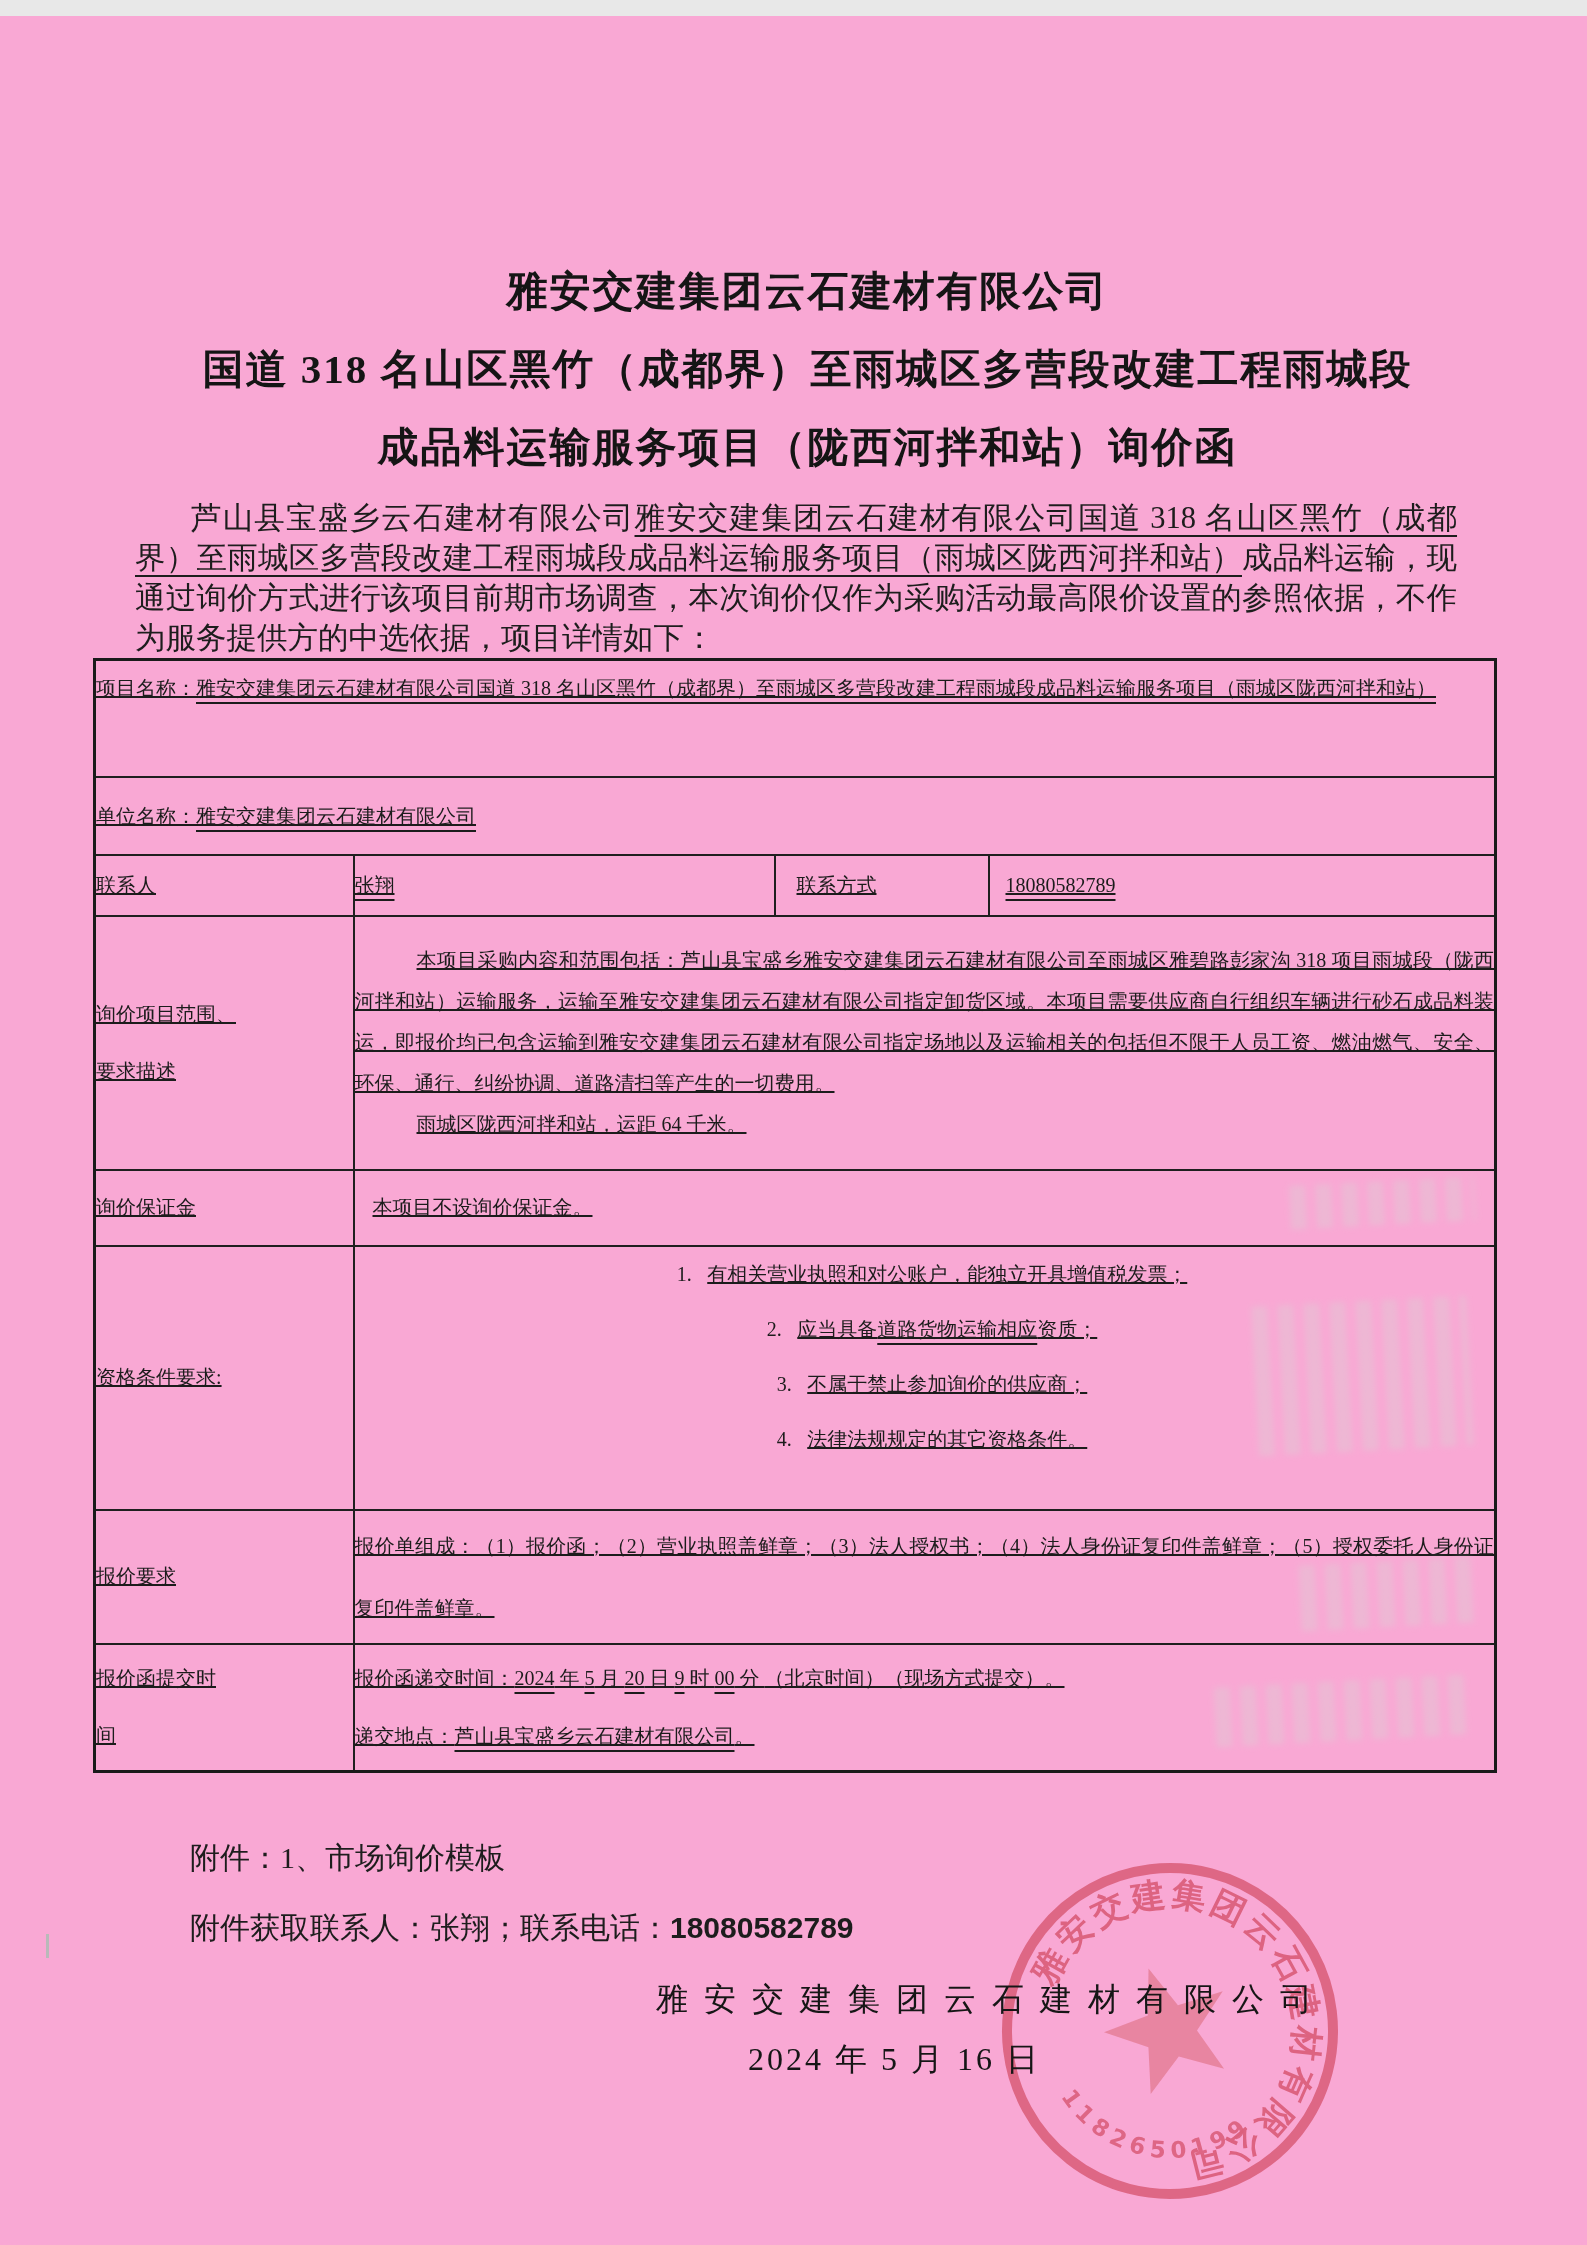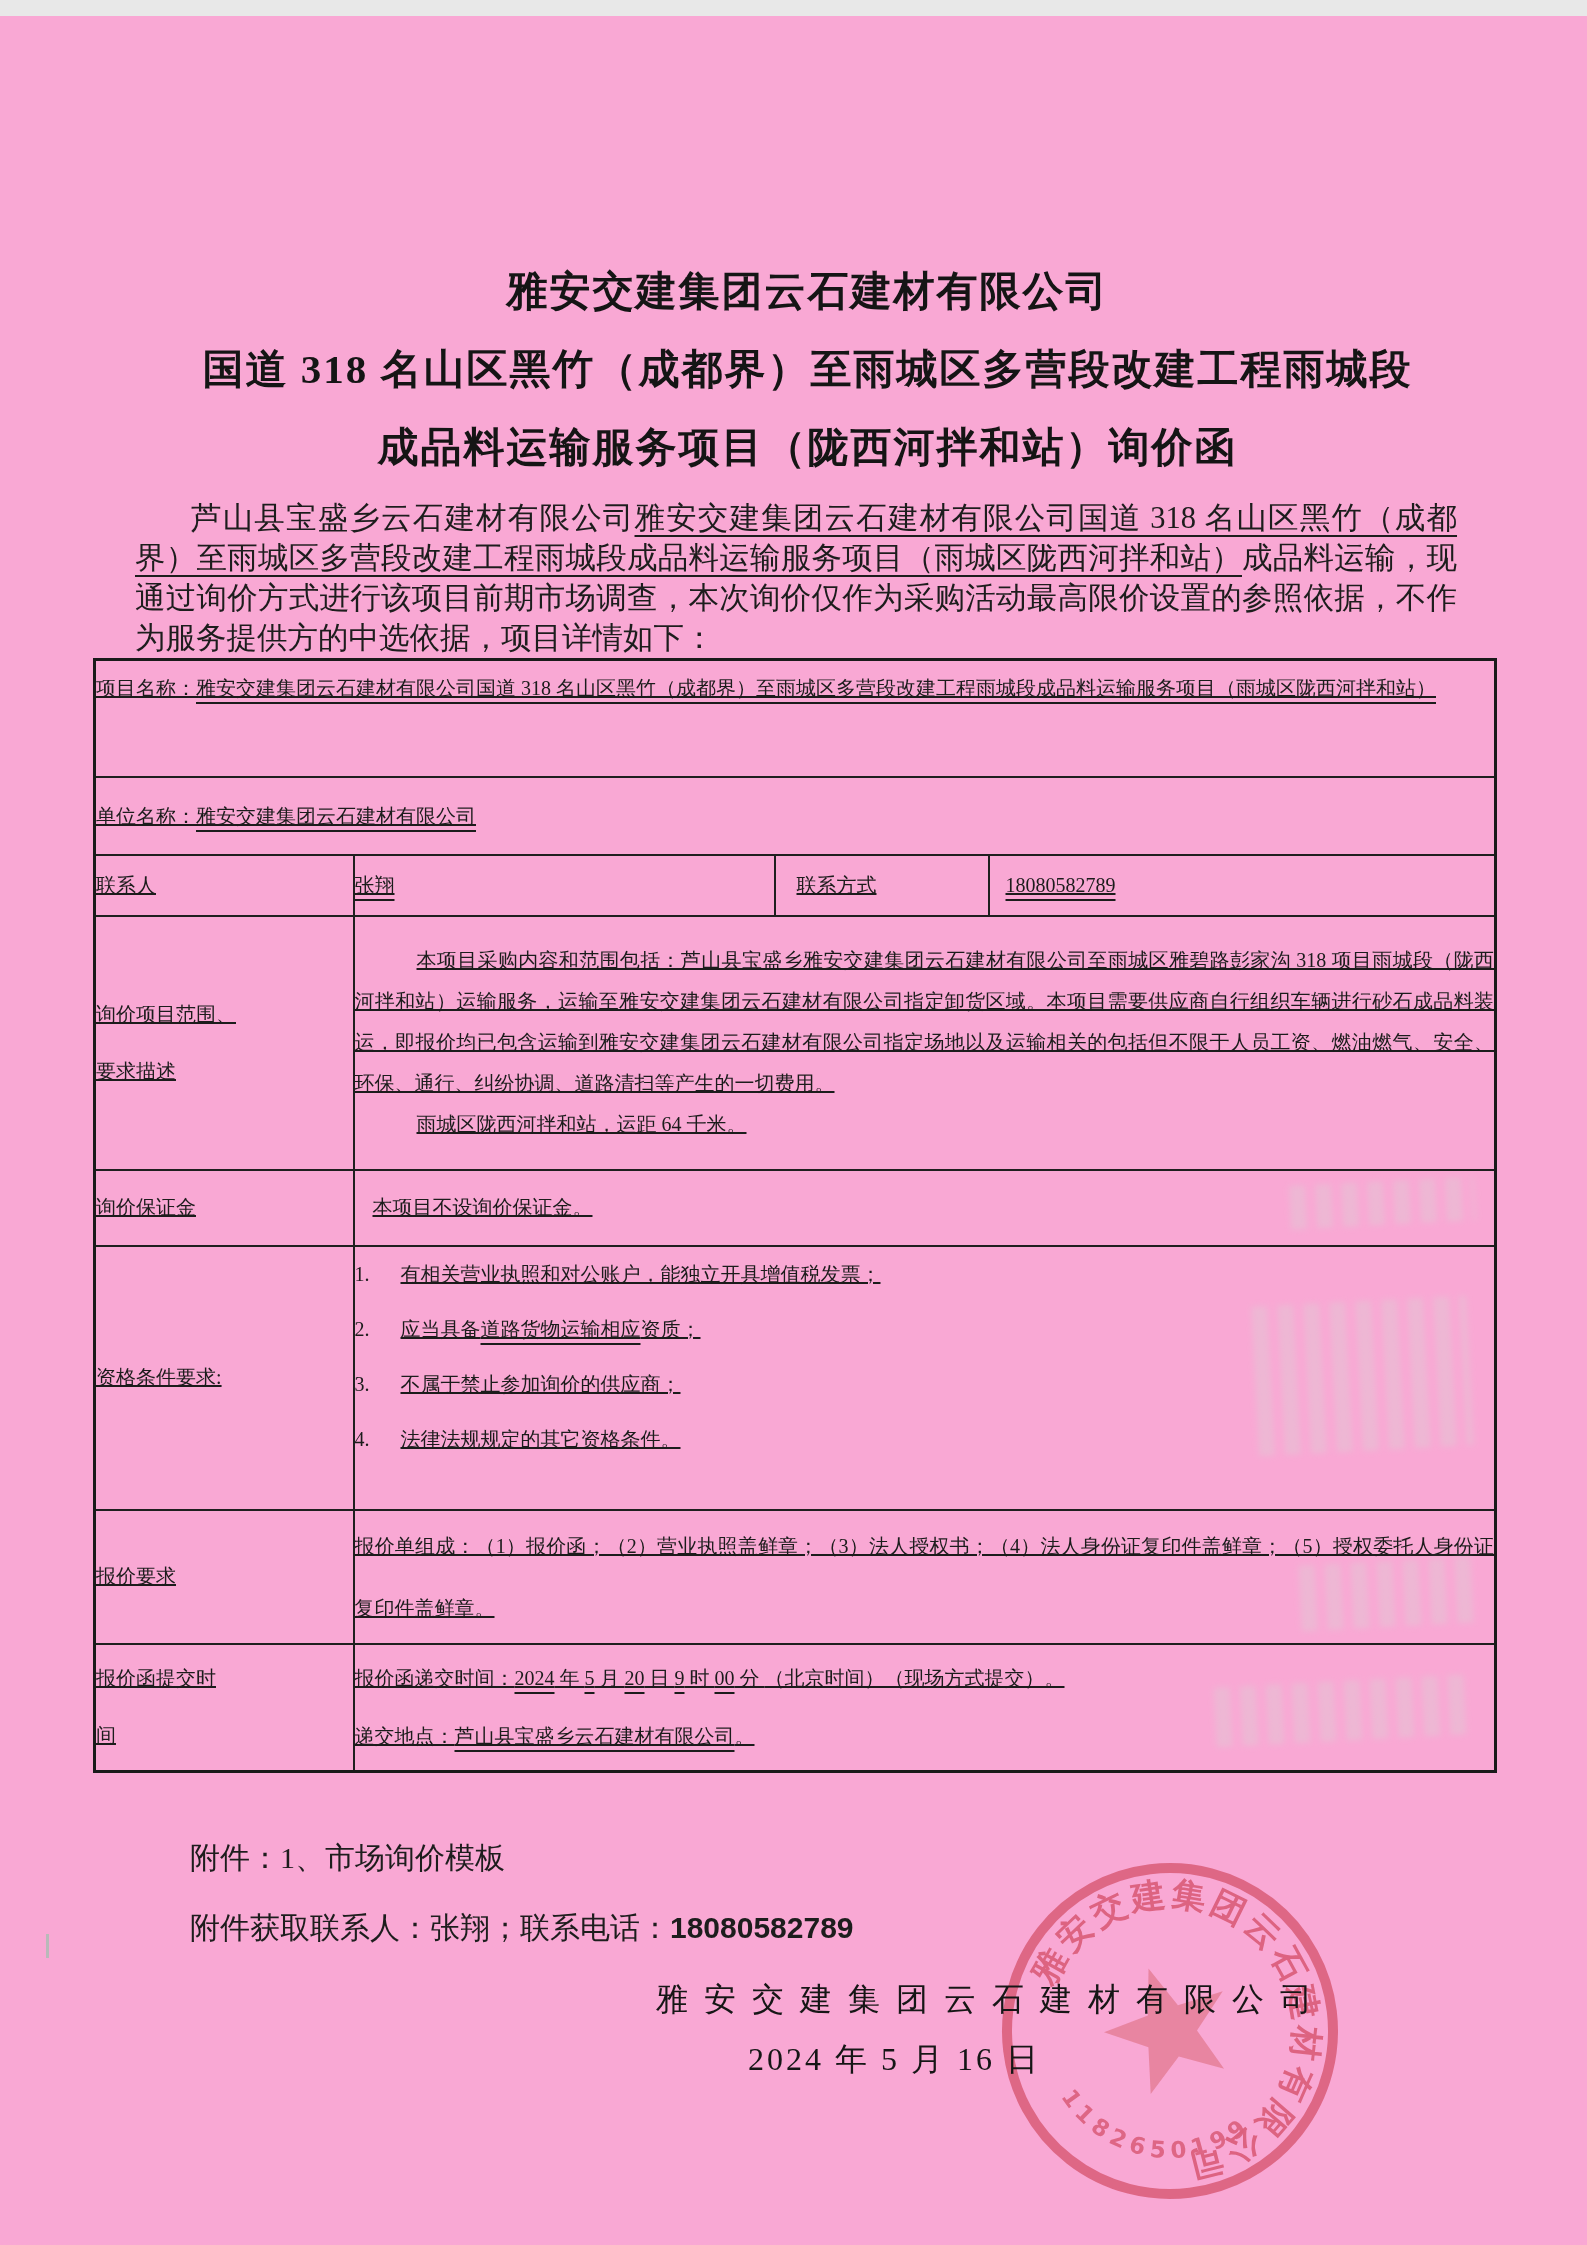--- a/index.html
+++ b/index.html
@@ -52,21 +52,21 @@
   table.doc { border:3px solid #1a1a1a; }
   .labelcell {
     padding-left:16px; padding-right:8px;
     line-height:57px;
   }
   .prewrap { white-space:pre-line; }
   .fullrow { padding:10px 20px; line-height:54px; }
   .valcell { padding-left:24px; padding-right:14px; }
   .scopecell { padding:8px 14px 6px 18px; }
   .scopecell p { margin:0; text-indent:62px; line-height:41px; text-align:justify; }
-  .qualcell { padding:22px 14px 10px 28px; }
+  .qualcell { padding:22px 14px 10px 28px;text-align:center; }
   .qitem { line-height:55px; }
   .qnum { display:inline-block; width:46px; }
   .quotecell { padding:12px 14px 8px 18px; line-height:62px; text-align:justify;}
   .submitcell { padding:8px 14px 8px 18px; line-height:58px; }
   .footline {
     position:absolute; left:190px;
     font-size:30px; color:#1d1d1d;
   }
   .phone-sans { font-family:"Liberation Sans","DejaVu Sans",sans-serif; font-weight:600; }
   .sig-company {

